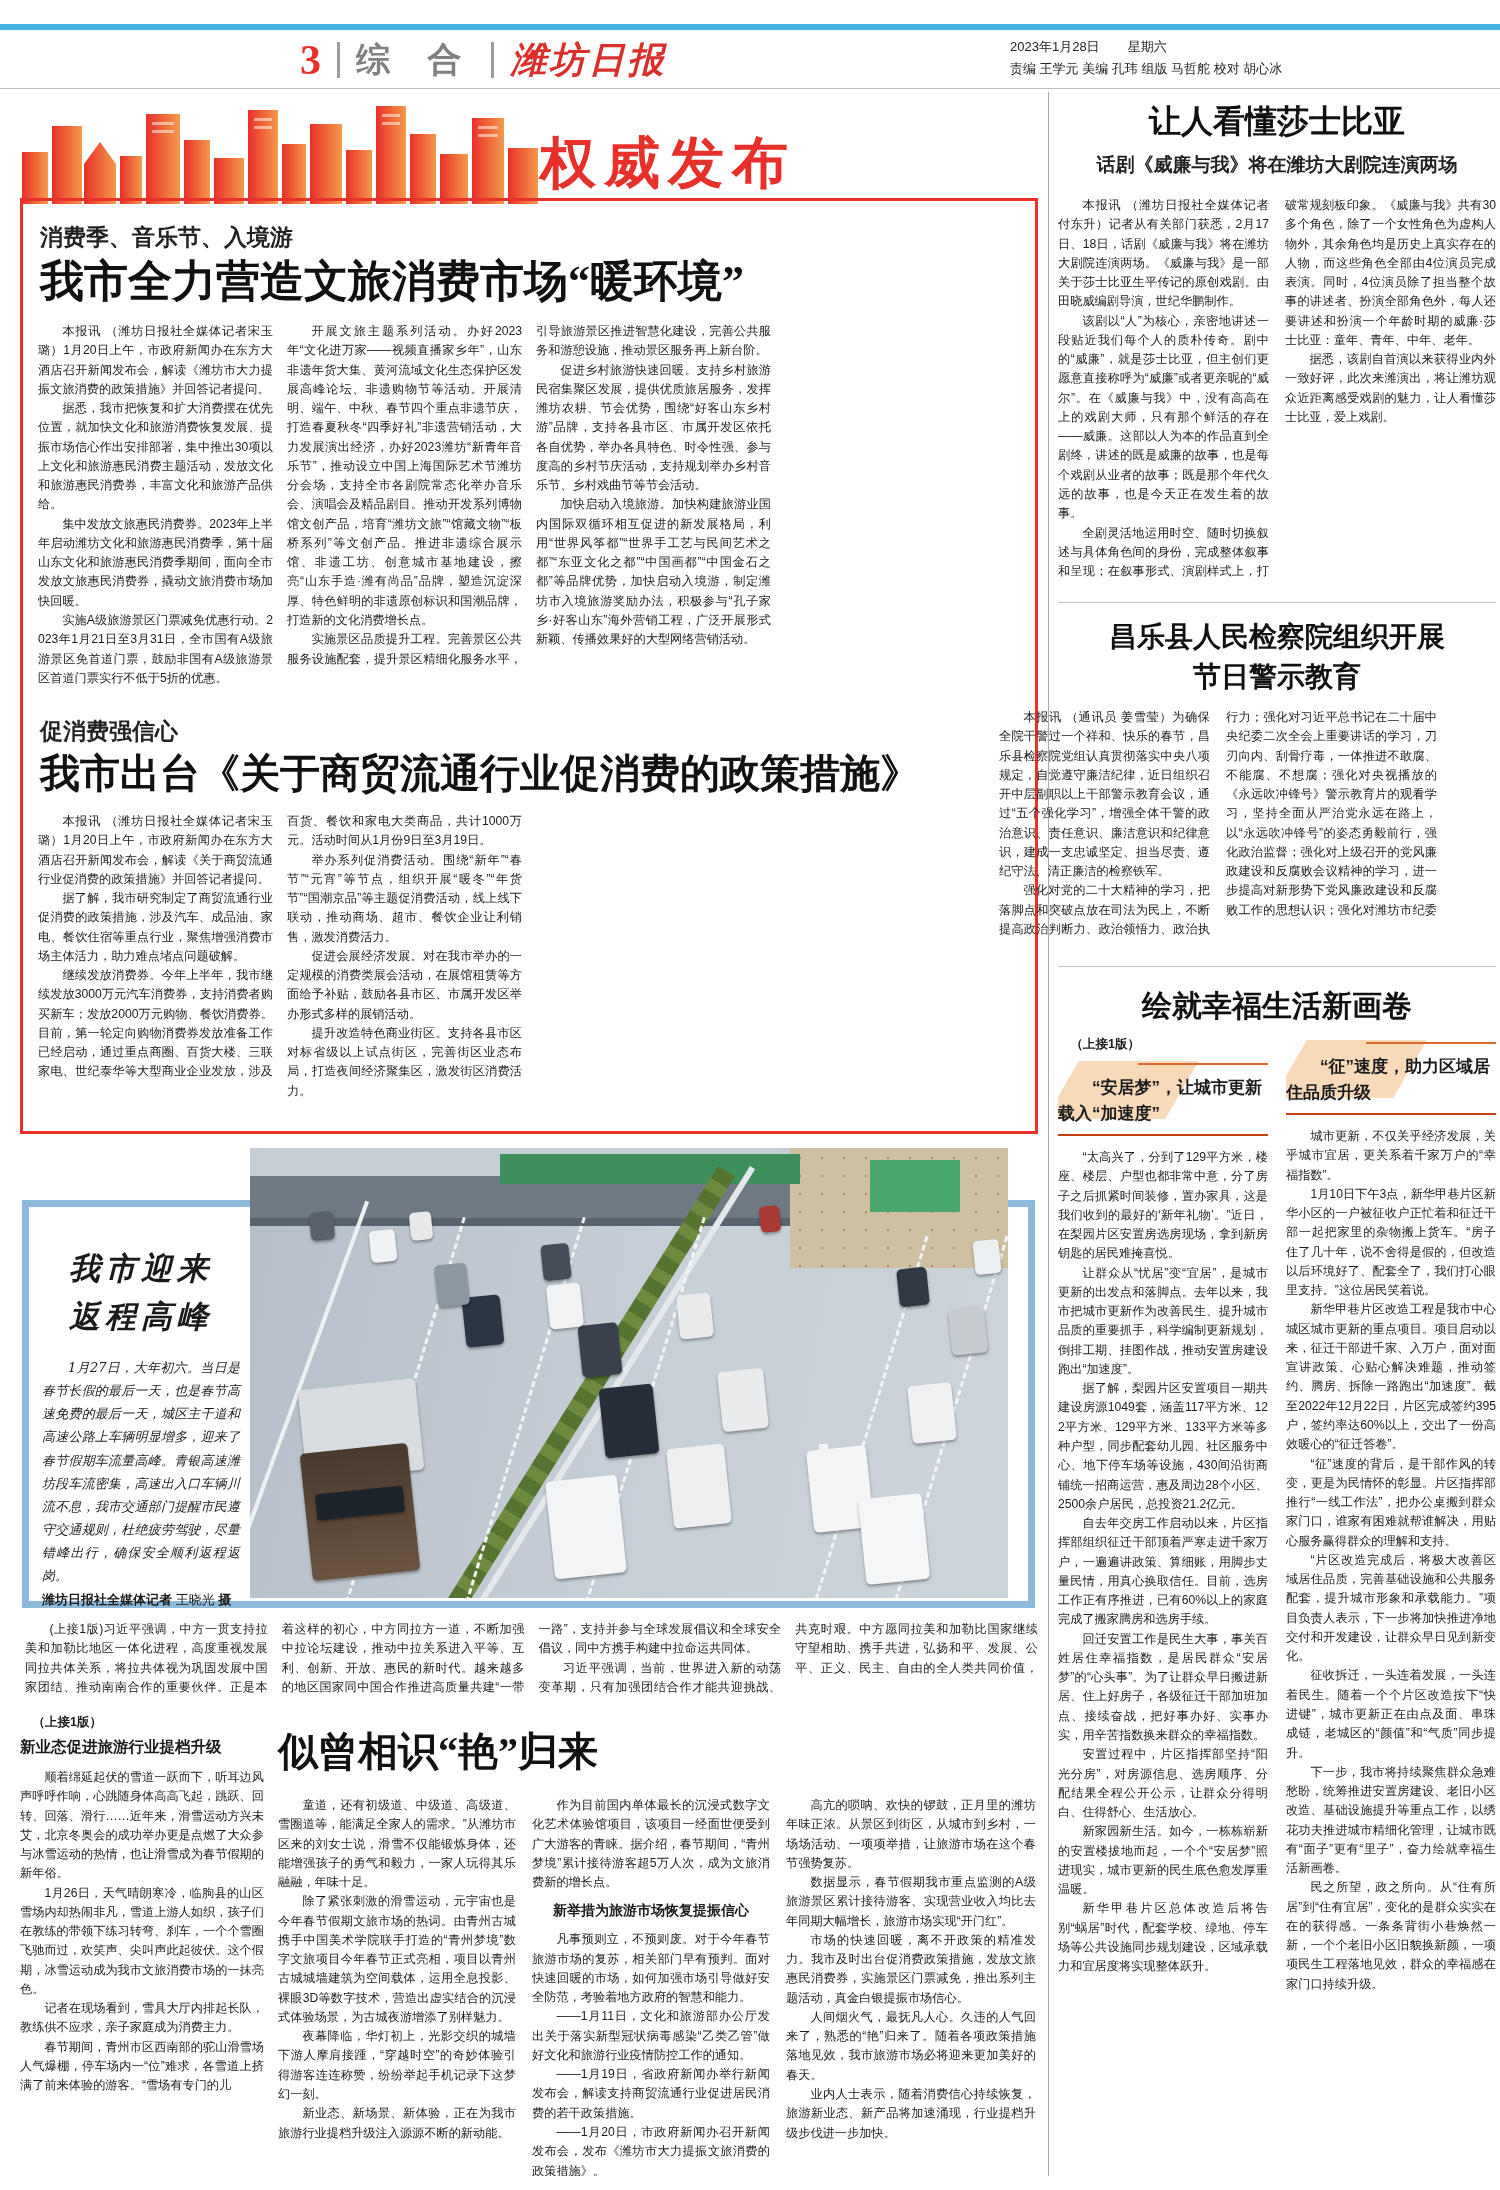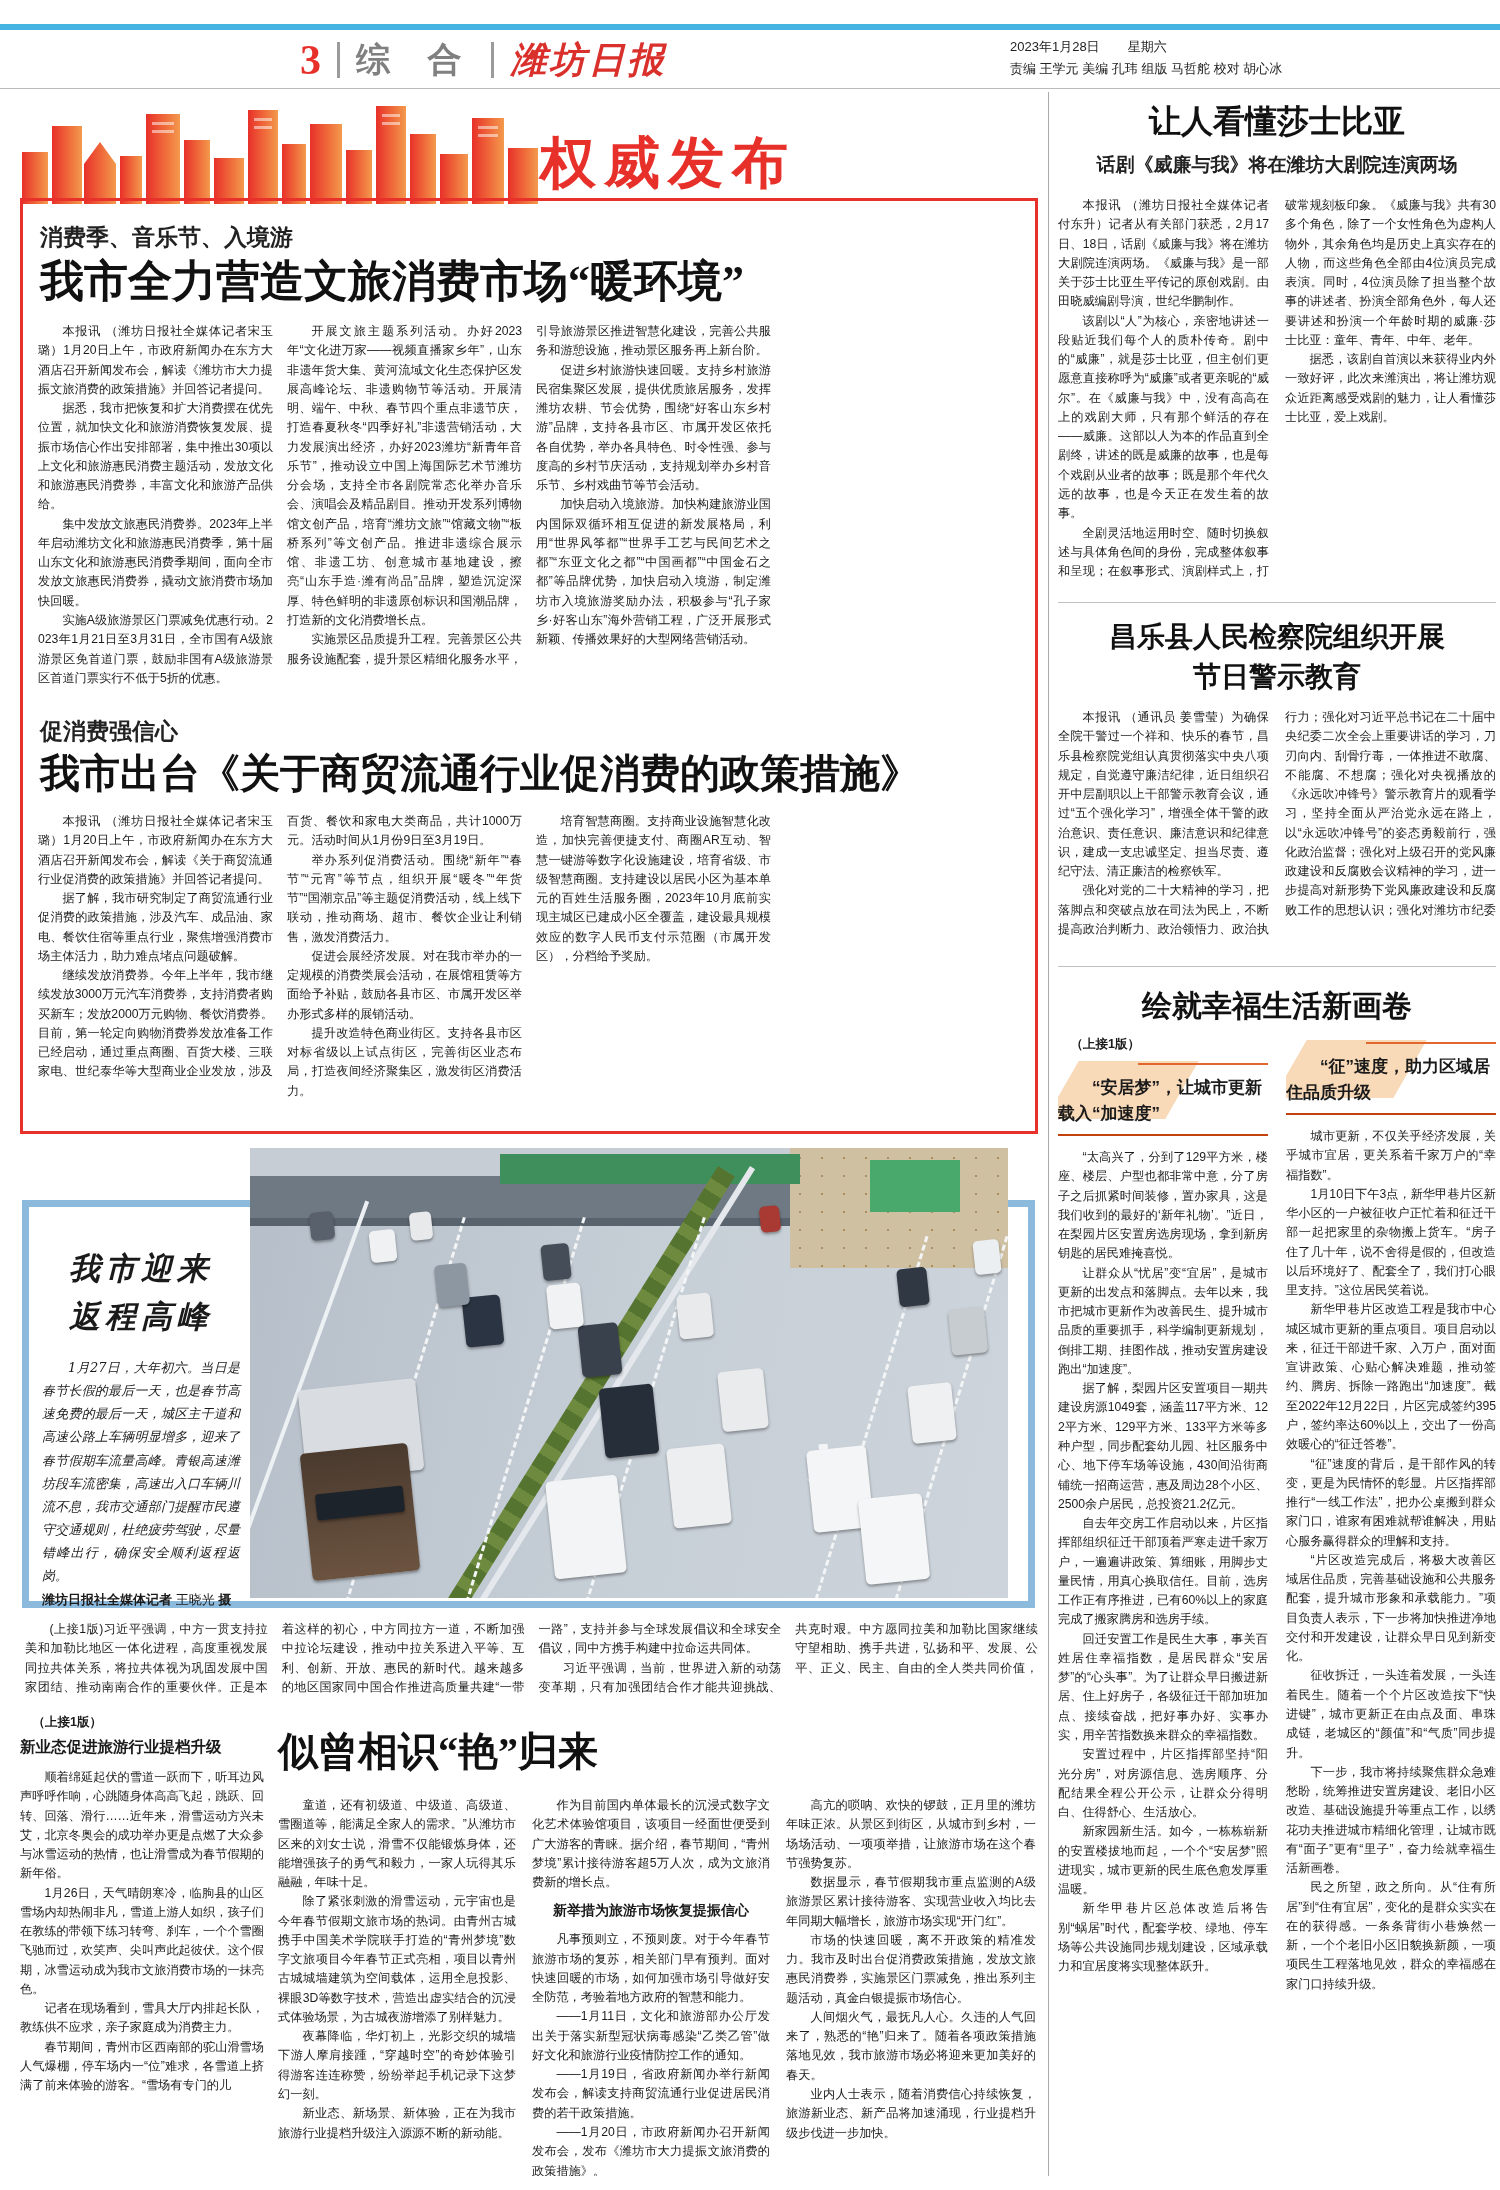--- a/index.html
+++ b/index.html
@@ -155,21 +155,20 @@
 
 <div class="abs kicker" style="left:40px;top:716px;width:978px;">促消费强信心</div>
 <div class="abs mainhead" style="left:40px;top:746px;width:978px;font-size:40px;">我市出台《关于商贸流通行业促消费的政策措施》</div>
 <div class="abs bt cols4 clip" style="left:38px;top:812px;width:982px;height:308px;">
     <p>本报讯 （潍坊日报社全媒体记者宋玉璐）1月20日上午，市政府新闻办在东方大酒店召开新闻发布会，解读《关于商贸流通行业促消费的政策措施》并回答记者提问。</p>
     <p>据了解，我市研究制定了商贸流通行业促消费的政策措施，涉及汽车、成品油、家电、餐饮住宿等重点行业，聚焦增强消费市场主体活力，助力难点堵点问题破解。</p>
     <p>继续发放消费券。今年上半年，我市继续发放3000万元汽车消费券，支持消费者购买新车；发放2000万元购物、餐饮消费券。目前，第一轮定向购物消费券发放准备工作已经启动，通过重点商圈、百货大楼、三联家电、世纪泰华等大型商业企业发放，涉及百货、餐饮和家电大类商品，共计1000万元。活动时间从1月份9日至3月19日。</p>
     <p>举办系列促消费活动。围绕“新年”“春节”“元宵”等节点，组织开展“暖冬”“年货节”“国潮京品”等主题促消费活动，线上线下联动，推动商场、超市、餐饮企业让利销售，激发消费活力。</p>
     <p>促进会展经济发展。对在我市举办的一定规模的消费类展会活动，在展馆租赁等方面给予补贴，鼓励各县市区、市属开发区举办形式多样的展销活动。</p>
     <p>提升改造特色商业街区。支持各县市区对标省级以上试点街区，完善街区业态布局，打造夜间经济聚集区，激发街区消费活力。</p>
-    <p>培育智慧商圈。支持商业设施智慧化改造，加快完善便捷支付、商圈AR互动、智慧一键游等数字化设施建设，培育省级、市级智慧商圈。支持建设以居民小区为基本单元的百姓生活服务圈，2023年10月底前实现主城区已建成小区全覆盖，建设最具规模效应的数字人民币支付示范圈（市属开发区），分档给予奖励。</p>
   </div>
 
 <div class="blueframe"></div>
 <div class="cap-panel">
   <div class="cap-title">
     <div>我市迎来</div>
     <div>返程高峰</div>
   </div>
   <div class="cap-body">
     <p>1月27日，大年初六。当日是春节长假的最后一天，也是春节高速免费的最后一天，城区主干道和高速公路上车辆明显增多，迎来了春节假期车流量高峰。青银高速潍坊段车流密集，高速出入口车辆川流不息，我市交通部门提醒市民遵守交通规则，杜绝疲劳驾驶，尽量错峰出行，确保安全顺利返程返岗。</p>
@@ -274,21 +273,21 @@
 <div class="abs bt cols2 clip" style="left:1058px;top:196px;width:438px;height:392px;">
     <p>本报讯 （潍坊日报社全媒体记者 付东升）记者从有关部门获悉，2月17日、18日，话剧《威廉与我》将在潍坊大剧院连演两场。《威廉与我》是一部关于莎士比亚生平传记的原创戏剧。由田晓威编剧导演，世纪华鹏制作。</p>
     <p>该剧以“人”为核心，亲密地讲述一段贴近我们每个人的质朴传奇。剧中的“威廉”，就是莎士比亚，但主创们更愿意直接称呼为“威廉”或者更亲昵的“威尔”。在《威廉与我》中，没有高高在上的戏剧大师，只有那个鲜活的存在——威廉。这部以人为本的作品直到全剧终，讲述的既是威廉的故事，也是每个戏剧从业者的故事；既是那个年代久远的故事，也是今天正在发生着的故事。</p>
     <p>全剧灵活地运用时空、随时切换叙述与具体角色间的身份，完成整体叙事和呈现；在叙事形式、演剧样式上，打破常规刻板印象。《威廉与我》共有30多个角色，除了一个女性角色为虚构人物外，其余角色均是历史上真实存在的人物，而这些角色全部由4位演员完成表演。同时，4位演员除了担当整个故事的讲述者、扮演全部角色外，每人还要讲述和扮演一个年龄时期的威廉·莎士比亚：童年、青年、中年、老年。</p>
     <p>据悉，该剧自首演以来获得业内外一致好评，此次来潍演出，将让潍坊观众近距离感受戏剧的魅力，让人看懂莎士比亚，爱上戏剧。</p>
   </div>
 <div class="hrule" style="top:602px;"></div>
 
 <div class="abs sb-head" style="left:1058px;top:618px;width:438px;font-size:28px;">昌乐县人民检察院组织开展</div>
 <div class="abs sb-head" style="left:1058px;top:658px;width:438px;font-size:28px;">节日警示教育</div>
-<div class="abs bt cols2 clip" style="left:1058px;top:708px;width:438px;height:248px;">
+<div class="abs bt cols2 clip" style="left:999px;top:708px;width:438px;height:248px;">
     <p>本报讯 （通讯员 姜雪莹）为确保全院干警过一个祥和、快乐的春节，昌乐县检察院党组认真贯彻落实中央八项规定，自觉遵守廉洁纪律，近日组织召开中层副职以上干部警示教育会议，通过“五个强化学习”，增强全体干警的政治意识、责任意识、廉洁意识和纪律意识，建成一支忠诚坚定、担当尽责、遵纪守法、清正廉洁的检察铁军。</p>
     <p>强化对党的二十大精神的学习，把落脚点和突破点放在司法为民上，不断提高政治判断力、政治领悟力、政治执行力；强化对习近平总书记在二十届中央纪委二次全会上重要讲话的学习，刀刃向内、刮骨疗毒，一体推进不敢腐、不能腐、不想腐；强化对央视播放的《永远吹冲锋号》警示教育片的观看学习，坚持全面从严治党永远在路上，以“永远吹冲锋号”的姿态勇毅前行，强化政治监督；强化对上级召开的党风廉政建设和反腐败会议精神的学习，进一步提高对新形势下党风廉政建设和反腐败工作的思想认识；强化对潍坊市纪委监委下发的违法违纪案例的学习，时刻加强自身要求，做到廉洁自律。</p>
   </div>
 <div class="hrule" style="top:966px;"></div>
 
 <div class="abs sb-head" style="left:1058px;top:986px;width:438px;font-size:30px;">绘就幸福生活新画卷</div>
 <div class="abs clip" style="left:1058px;top:1036px;width:210px;height:1140px;">
   <div class="lead-tag">（上接1版）</div>
   <div class="deco">“安居梦”，让城市更新载入“加速度”</div>
   <div class="bt">

